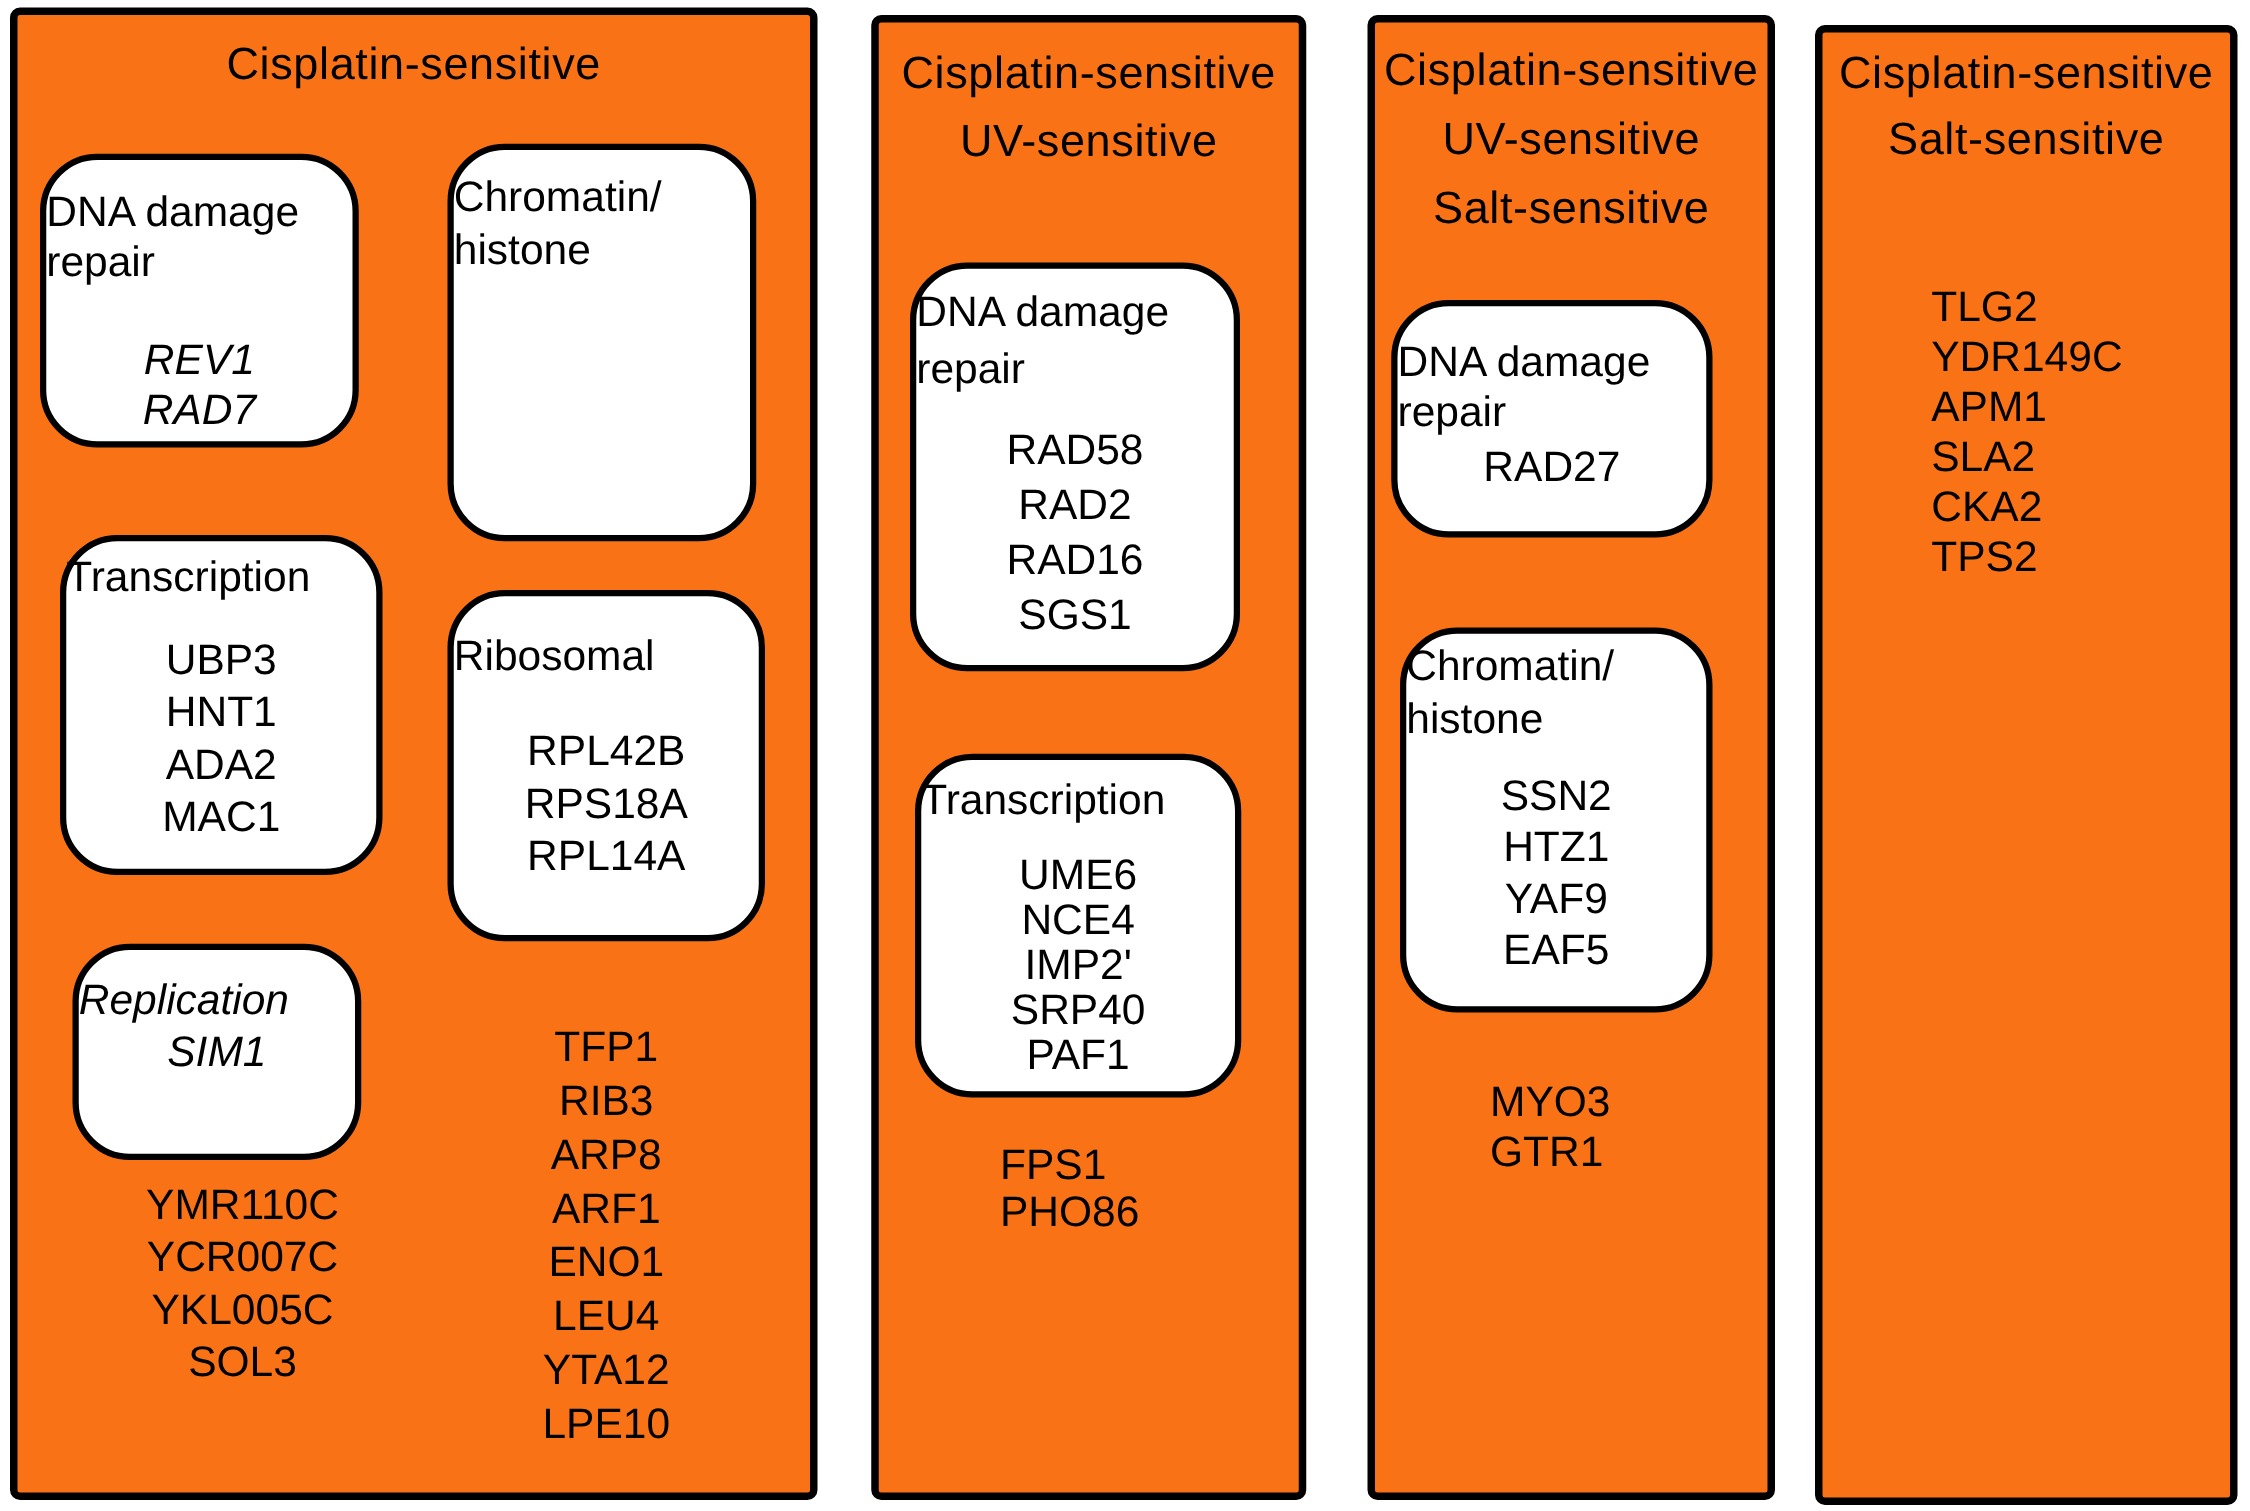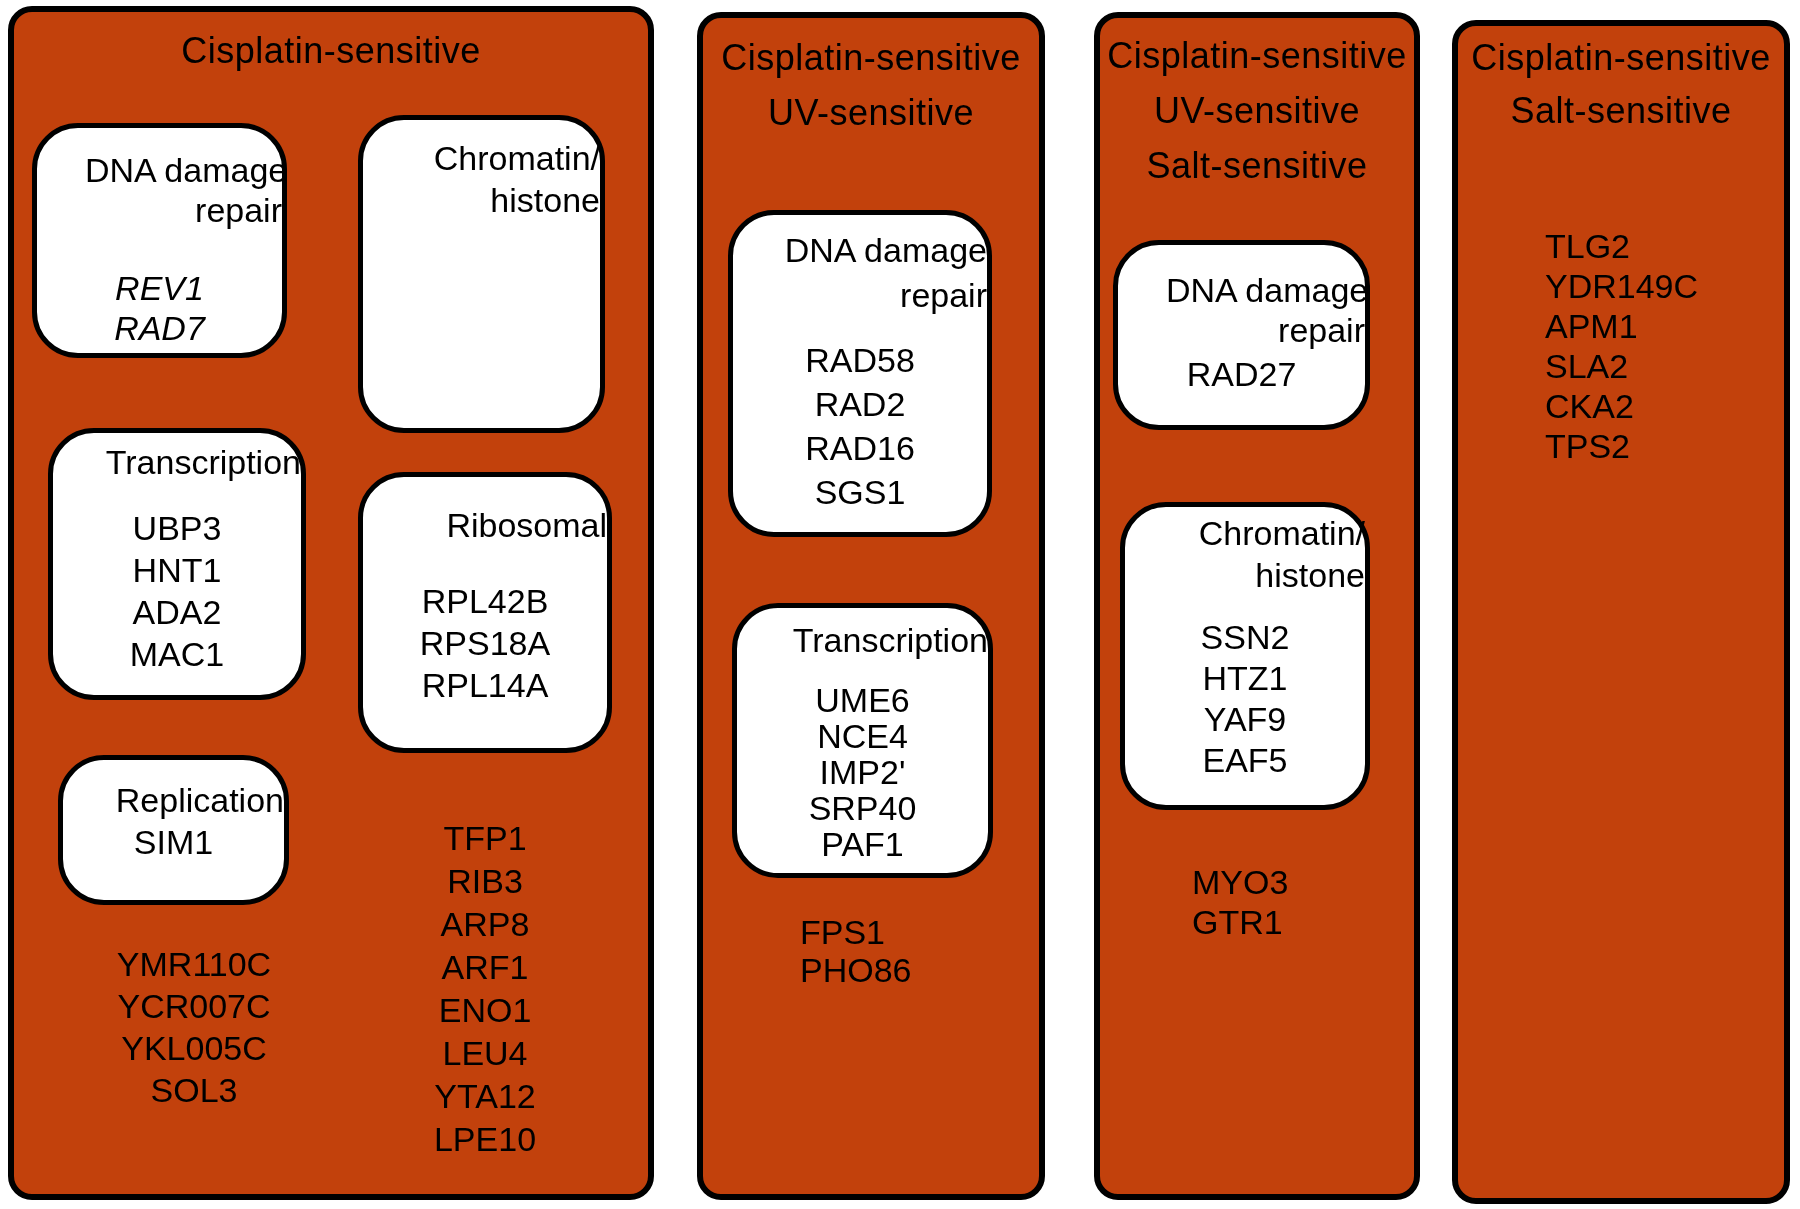--- a/index.html
+++ b/index.html
@@ -13,42 +13,41 @@
     height: 1209px;
     background: #ffffff;
     color: #000000;
     font-family: "Liberation Sans", sans-serif;
     overflow: hidden;
   }
   .panel {
     position: absolute;
     box-sizing: border-box;
     border: 6px solid #000000;
-    border-radius: 24px;
-    background: #c2410c;
+    border-radius: 8px;
+    background: #f97316;
   }
   .panel-title {
     position: absolute;
     left: 0;
     right: 0;
     text-align: center;
     font-size: 36px;
     letter-spacing: 0.5px;
   }
   .group {
     position: absolute;
     box-sizing: border-box;
     border: 5px solid #000000;
     border-radius: 46px;
     background: #ffffff;
   }
   .group-title {
-    text-align: right;
+    text-align: left;
     font-size: 34px;
-    padding-left: 48px;
   }
   .genes {
     text-align: center;
     font-size: 34px;
   }
   .loose {
     position: absolute;
     font-size: 34px;
   }
   .loose.centered { text-align: center; }
@@ -99,21 +98,21 @@
       <div class="group-title" style="margin-top:27px; line-height:42px;">
           <div class="line">Ribosomal</div>
         </div>
       <div class="genes" style="margin-top:34px; line-height:42px;">
           <div class="line">RPL42B</div>
           <div class="line">RPS18A</div>
           <div class="line">RPL14A</div>
         </div>
     </div>
 
-    <div class="group" style="left:44px; top:743px; width:231px; height:150px;">
+    <div class="group" style="left:44px; top:743px; width:231px; height:173px;font-style:italic;">
       <div class="group-title" style="margin-top:19px; line-height:42px;">
           <div class="line">Replication</div>
         </div>
       <div class="genes" style="line-height:42px;">
           <div class="line">SIM1</div>
         </div>
     </div>
 
     <div class="loose centered" style="left:50px; top:931px; width:260px; line-height:42px;">
         <div class="line">YMR110C</div>

